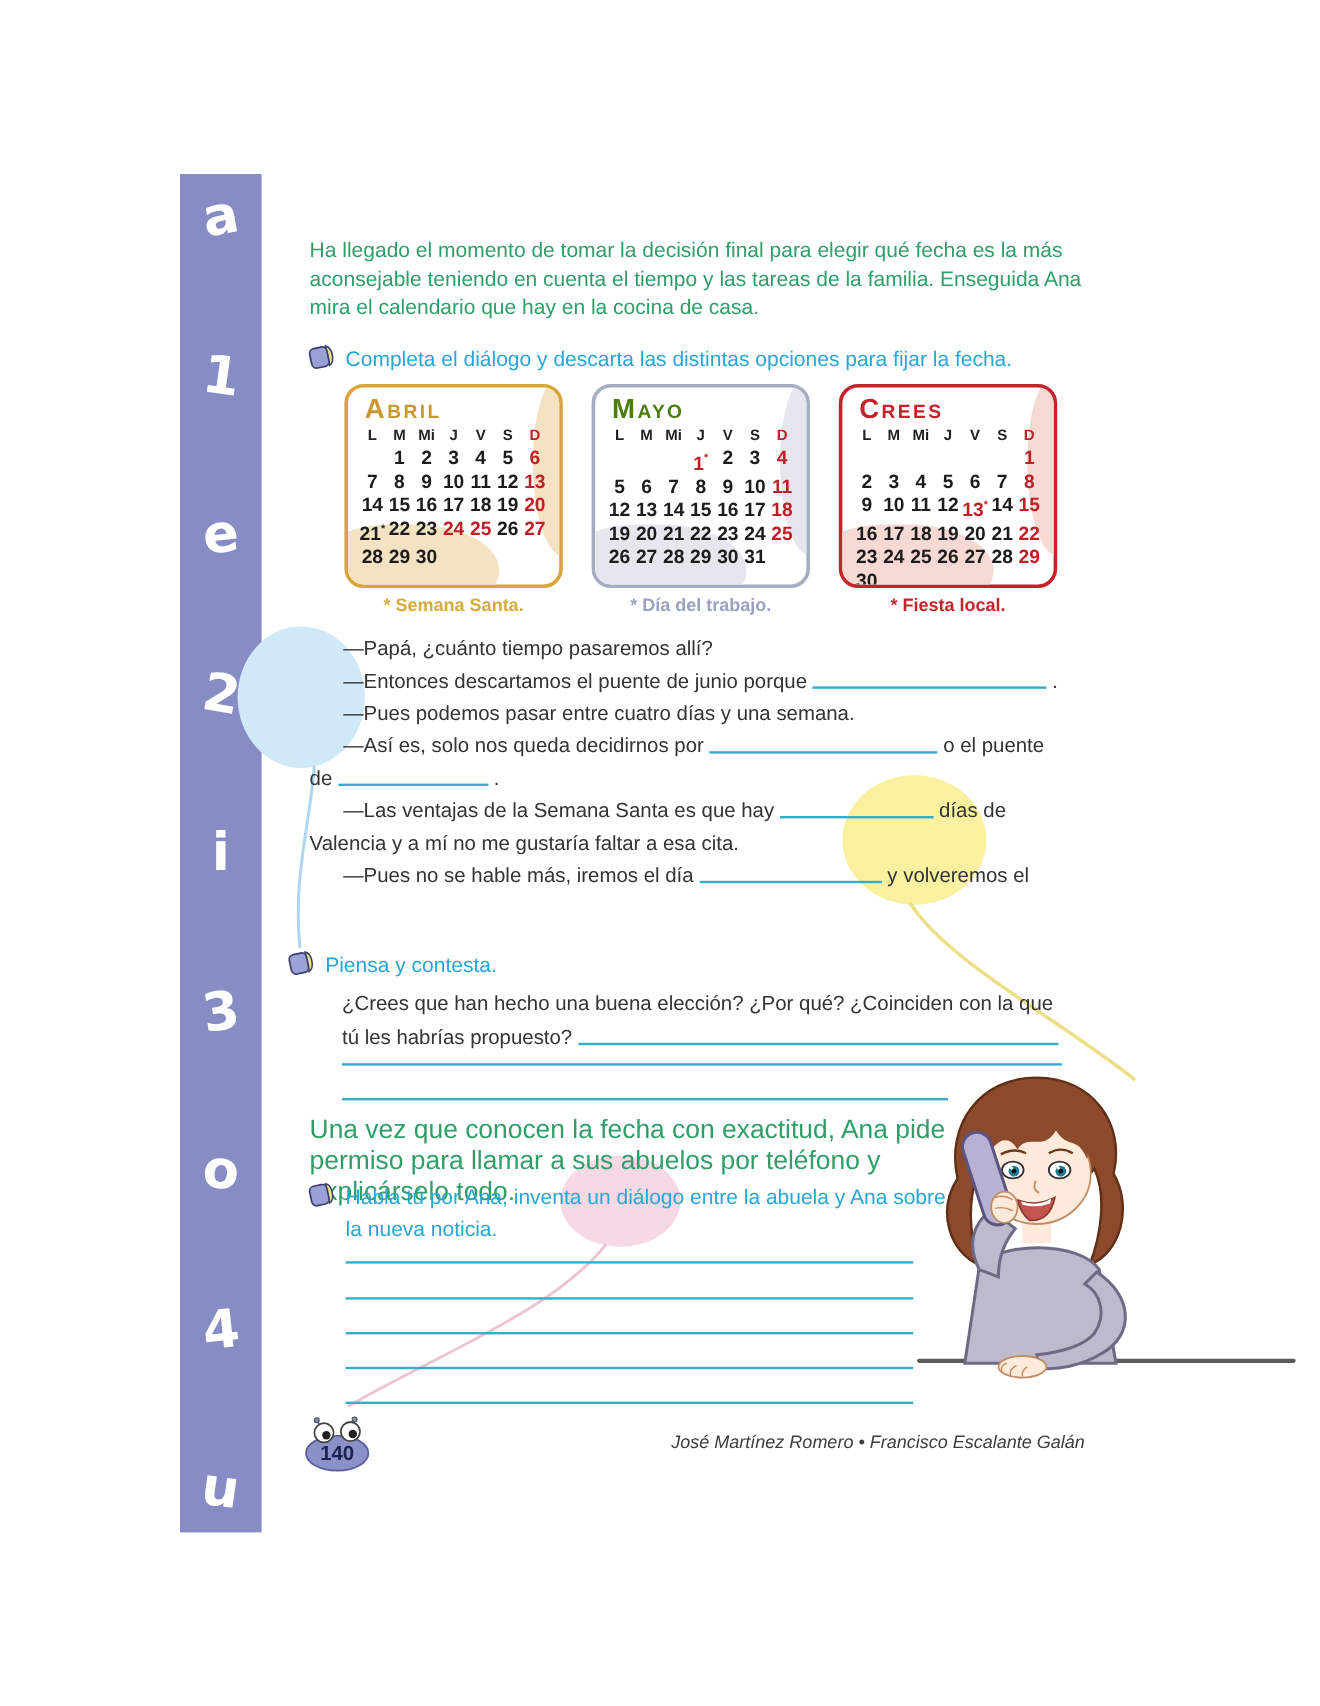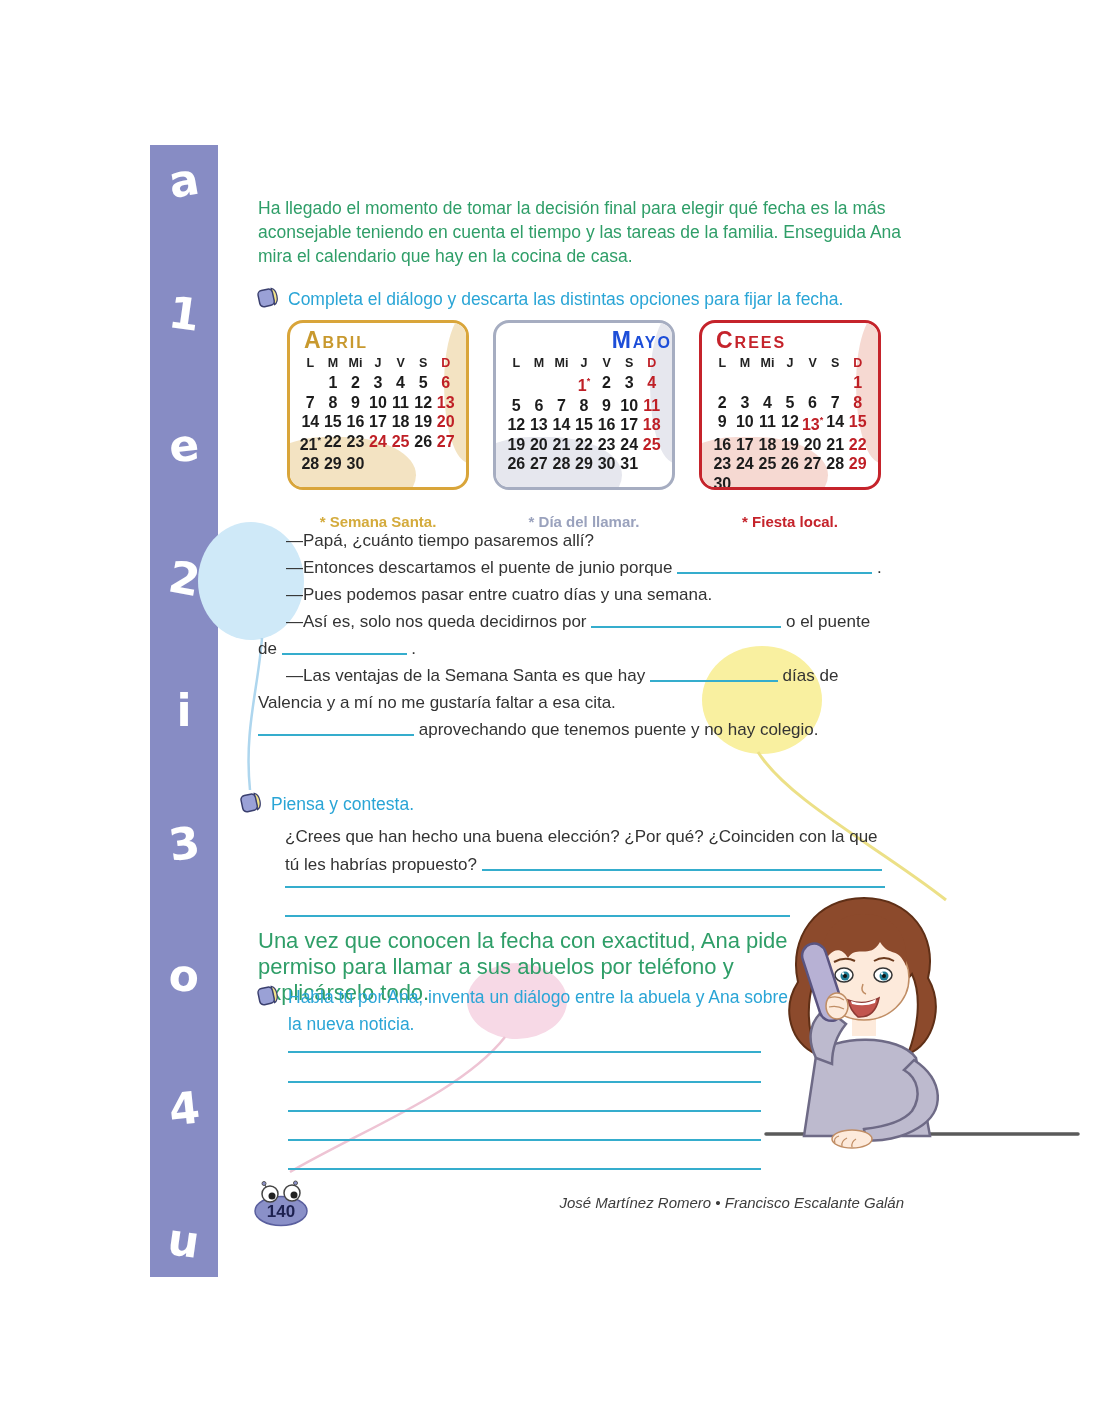--- a/index.html
+++ b/index.html
@@ -62,21 +62,21 @@
     position:relative; margin:4px 0 0 14px; font-variant:small-caps; font-weight:bold;
     font-size:23px; letter-spacing:2px; line-height:26px;
   }
   .cal-grid{position:relative; display:grid; grid-template-columns:repeat(7,1fr);
     padding:0 9px; text-align:center;}
   .cal-wd{font-size:12.5px; font-weight:bold; color:#222; line-height:20px;}
   .cal-d{font-size:16px; font-weight:bold; color:#1c1c1c; line-height:19.5px; position:relative;}
   .cal-d.red{color:var(--red);}
   .cal-wd.red{color:var(--red);}
   .cal-d sup{font-size:9px; position:relative; top:-1px; left:0px;}
-  .cal-footnote{margin-top:23px; text-align:center; font-size:15px; font-weight:bold;}
+  .cal-footnote{margin-top:6px; text-align:center; font-size:15px; font-weight:bold;}
   
   .dialogue{position:absolute; left:258px; top:527px; width:655px; z-index:3;
     color:var(--ink); font-size:17px; line-height:27px;}
   .dialogue p{margin:0;}
   .dialogue p.ind{text-indent:28px;}
   .blank{
     display:inline-block; border-bottom:2.2px solid var(--line);
     height:13px; transform:translateY(1px);
   }
   
@@ -198,21 +198,21 @@
             <div class="cal-d"></div>
             <div class="cal-d"></div>
           </div>
         </div>
         <div class="cal-footnote" style="color: rgb(212, 171, 60);">* Semana Santa.</div>
       </div>
       <div class="cal-wrap">
         <div class="cal-card" style="border-color: rgb(166, 173, 193);">
           <div class="cal-blob1" style="background: rgb(230, 231, 238);"></div>
           <div class="cal-blob2" style="background: rgb(230, 231, 238);"></div>
-          <div class="cal-title" style="color: #1d4ed8; text-align: right;">Mayo</div>
+          <div class="cal-title" style="color: #4d7c0f;">Mayo</div>
           <div class="cal-grid">
             <div class="cal-wd">L</div>
             <div class="cal-wd">M</div>
             <div class="cal-wd">Mi</div>
             <div class="cal-wd">J</div>
             <div class="cal-wd">V</div>
             <div class="cal-wd">S</div>
             <div class="cal-wd red">D</div>
           </div>
           <div class="cal-grid">
@@ -254,21 +254,21 @@
           <div class="cal-grid">
             <div class="cal-d">26</div>
             <div class="cal-d">27</div>
             <div class="cal-d">28</div>
             <div class="cal-d">29</div>
             <div class="cal-d">30</div>
             <div class="cal-d">31</div>
             <div class="cal-d"></div>
           </div>
         </div>
-        <div class="cal-footnote" style="color: rgb(154, 162, 189);">* Día del llamar.</div>
+        <div class="cal-footnote" style="color: rgb(154, 162, 189);">* Día del trabajo.</div>
       </div>
       <div class="cal-wrap">
         <div class="cal-card" style="border-color: rgb(197, 35, 43);">
           <div class="cal-blob1" style="background: rgb(246, 217, 210);"></div>
           <div class="cal-blob2" style="background: rgb(246, 217, 210);"></div>
           <div class="cal-title" style="color: rgb(197, 35, 43);">Crees</div>
           <div class="cal-grid">
             <div class="cal-wd">L</div>
             <div class="cal-wd">M</div>
             <div class="cal-wd">Mi</div>
@@ -337,21 +337,21 @@
     </div>
 
   <div class="dialogue" id="dialogue">
       <p class="ind">—Papá, ¿cuánto tiempo pasaremos allí?</p>
       <p class="ind">—Entonces descartamos el puente de junio porque <span class="blank" style="width: 195px;"></span> .</p>
       <p class="ind">—Pues podemos pasar entre cuatro días y una semana.</p>
       <p class="ind">—Así es, solo nos queda decidirnos por <span class="blank" style="width: 190px;"></span> o el puente</p>
       <p>de <span class="blank" style="width: 125px;"></span> .</p>
       <p class="ind">—Las ventajas de la Semana Santa es que hay <span class="blank" style="width: 128px;"></span> días de</p>
       <p>Valencia y a mí no me gustaría faltar a esa cita.</p>
-      <p><span class="blank" style="width: 156px;"></span> aprovechando que tenemos puente y no hay colegio.</p>
+      <p class="ind">—Pues no se hable más, iremos el día <span class="blank" style="width: 152px;"></span> y volveremos el</p>
     </div>
 
   <div class="activity-heading h2">
     <span class="book-icon">
       <svg width="24" height="22" viewBox="0 0 26 24">
         <g transform="rotate(-12 13 12)">
           <path d="M18.5,2.5 q4.5,1.5 4.5,9 q0,7.5 -4.5,9 l0,-18 z" fill="#f2e388" stroke="#3a3f6e" stroke-width="1.4"></path>
           <rect x="3" y="2.5" width="16" height="18" rx="4.5" fill="#9aa1d6" stroke="#3a3f6e" stroke-width="1.6"></rect>
         </g>
       </svg>

